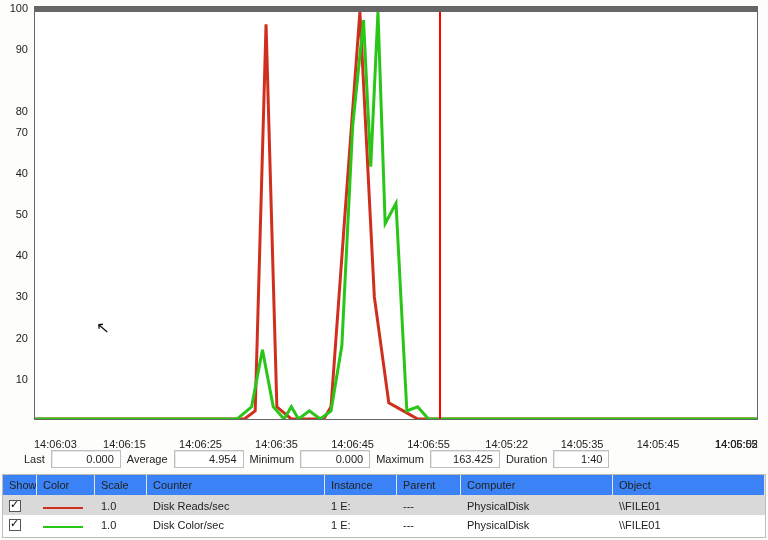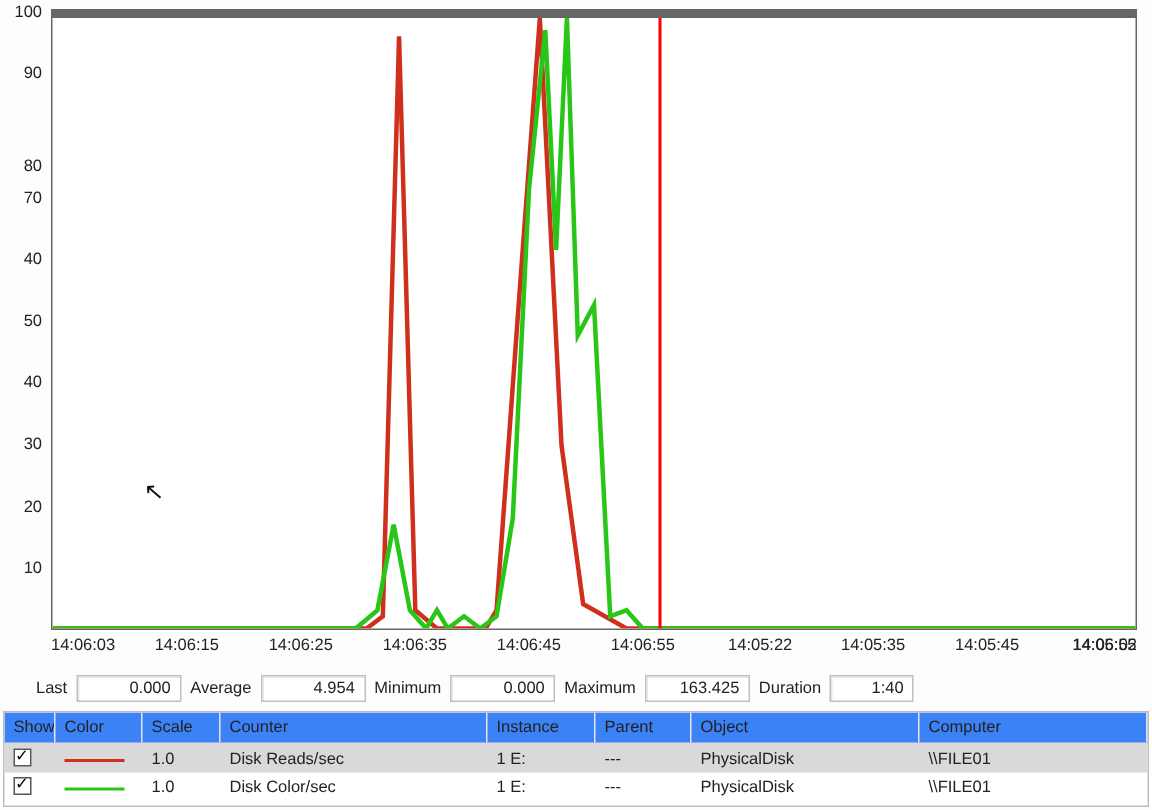--- a/index.html
+++ b/index.html
@@ -51,21 +51,21 @@
     position: absolute;
     top: 0; bottom: 0; width: 0;
     border-left: 2px solid #f00;
   }
   .x-axis {
     position: absolute;
     left: 28px; right: 4px; bottom: 0; height: 22px;
   }
   .x-axis span {
     position: absolute;
-    top: 2px;
+    top: 16px;
     transform: translateX(-50%);
     font-size: 11px;
     white-space: nowrap;
     text-align: center;
   }
   
   .cur {
     position:absolute;
     left:90px; top:316px;
     font-size:16px; color:#111;
@@ -208,22 +208,22 @@
   </div>
 
   <div class="legend">
     <div class="legend-head">
       <div>Show</div>
       <div>Color</div>
       <div>Scale</div>
       <div>Counter</div>
       <div>Instance</div>
       <div>Parent</div>
+      <div>Computer</div>
       <div>Object</div>
-      <div>Computer</div>
     </div>
     <div id="legend-body">
         <div class="legend-row sel">
           <div><span class="chk"></span></div>
           <div><span class="swatch" style="border-top:2px solid #d12f1e"></span></div>
           <div>1.0</div>
           <div>Disk Reads/sec</div>
           <div>1 E:</div>
           <div>---</div>
           <div>PhysicalDisk</div>

